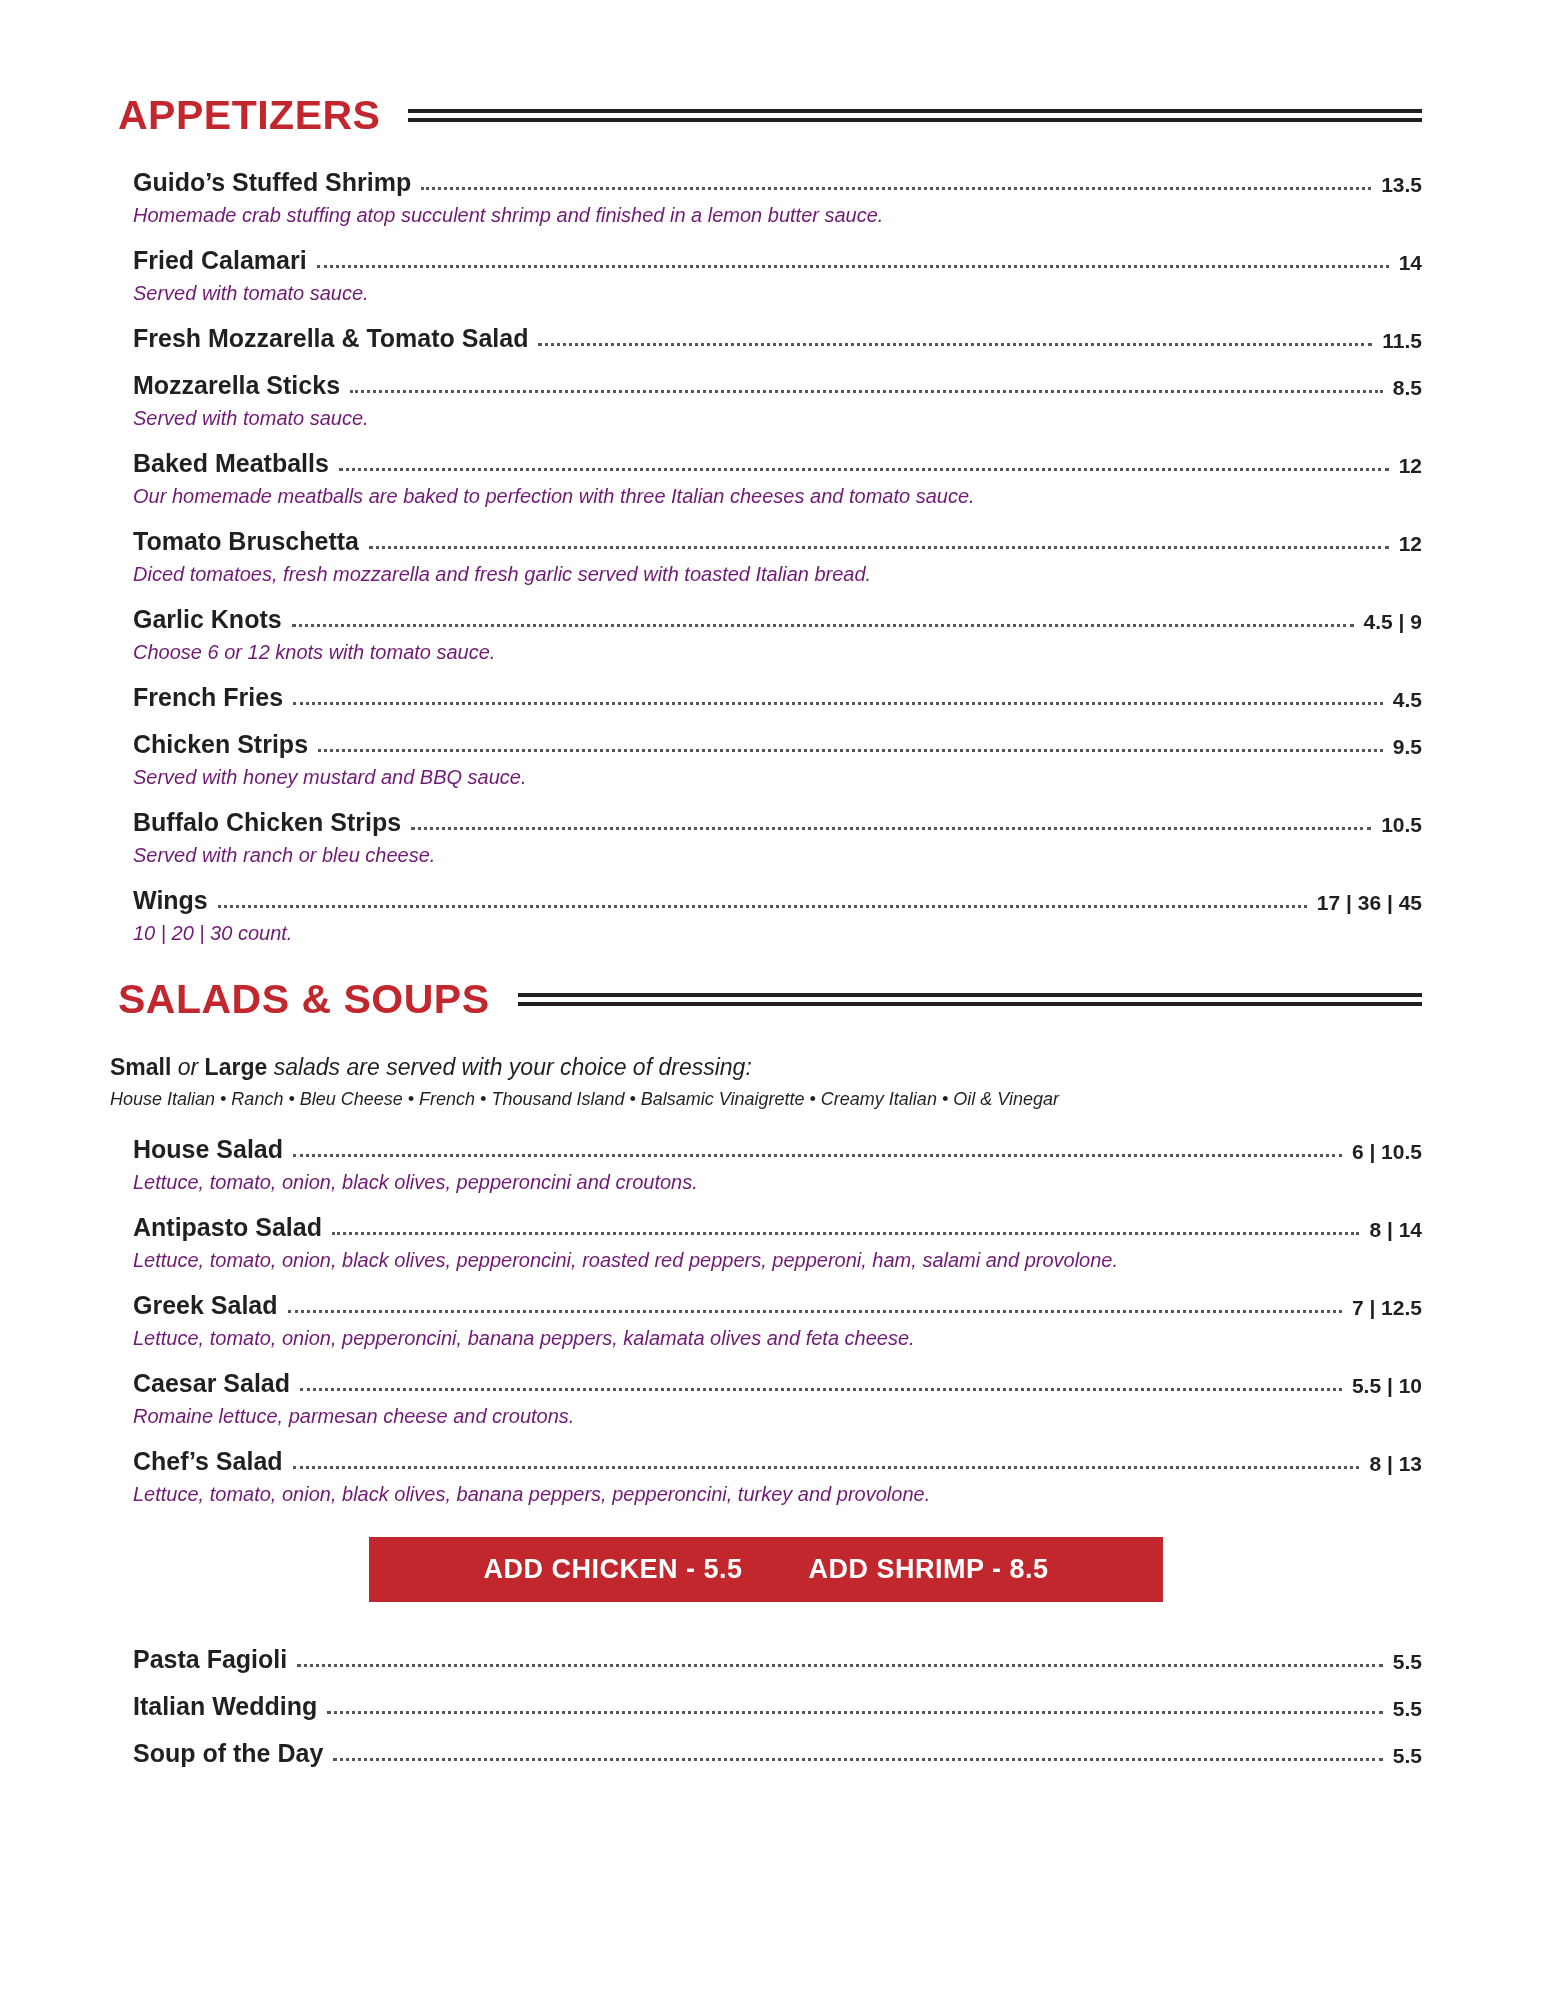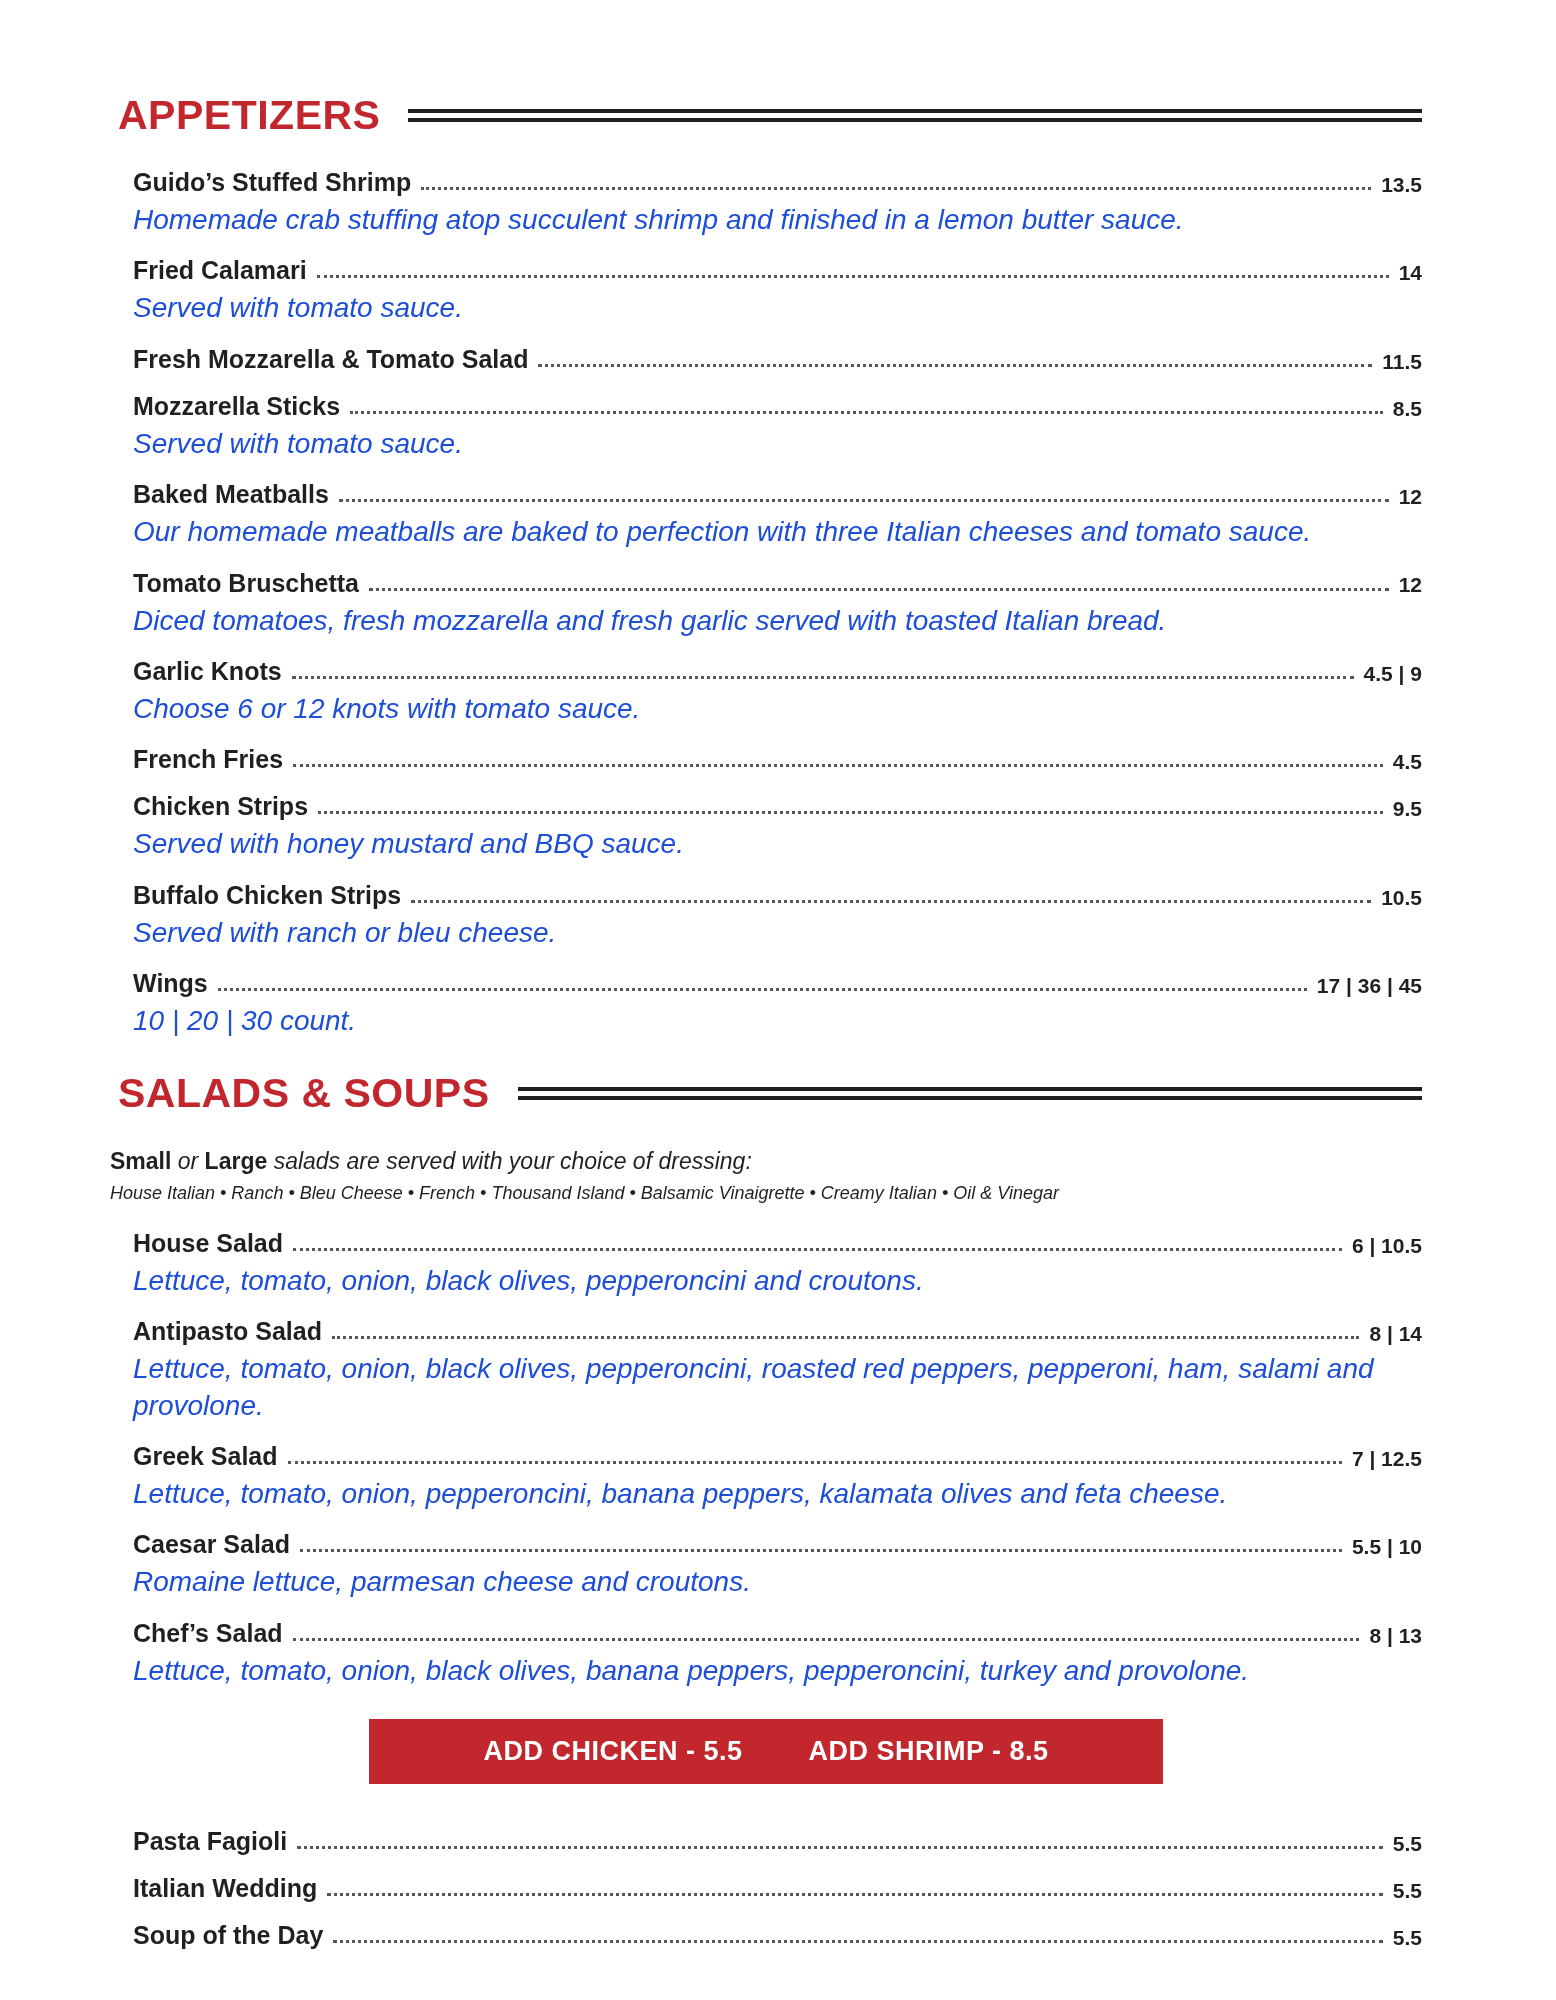--- a/index.html
+++ b/index.html
@@ -37,25 +37,25 @@
   .item-line { display: flex; align-items: flex-end; }
   .item-name { font-size: 25px; font-weight: 700; line-height: 1.2; white-space: nowrap; }
   .leader {
     flex: 1;
     min-width: 30px;
     margin: 0 10px 7px 10px;
     border-bottom: 3px dotted #55565a;
   }
   .item-price { font-size: 21px; font-weight: 700; line-height: 1.2; white-space: nowrap; }
   .item-desc {
-    font-size: 28px;
+    font-size: 20px;
     font-style: italic;
     line-height: 1.3;
     margin-top: 5px;
-    color: #1d4ed8;
+    color: #701a75;
   }
 
   .intro { font-size: 23px; line-height: 1.4; margin: 0 0 4px 0; }
   .intro .b { font-weight: 700; font-style: normal; }
   .intro .i { font-style: italic; }
   .dressings { font-size: 18px; font-style: italic; line-height: 1.4; margin-bottom: 22px; }
 
   .banner {
     margin: 30px auto 42px auto;
     width: max-content;

